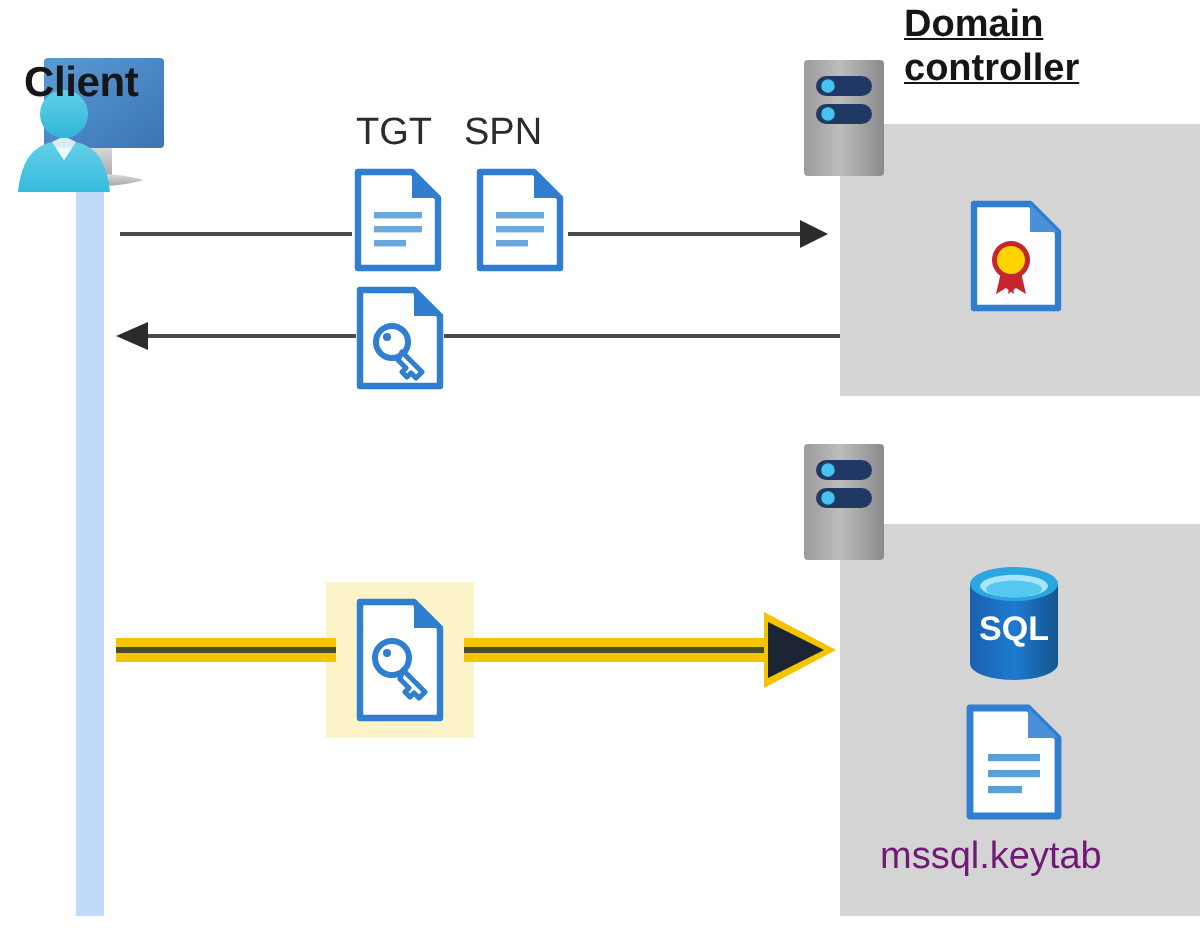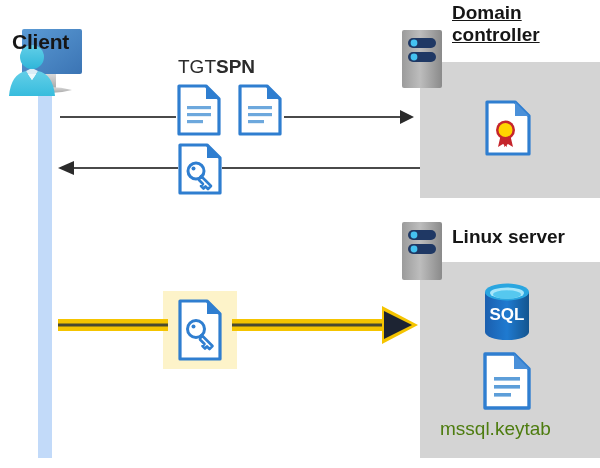--- a/index.html
+++ b/index.html
@@ -6,22 +6,22 @@
   body{width:600px;height:468px;position:relative;overflow:hidden;
        font-family:"Liberation Sans","DejaVu Sans",sans-serif;}
   .stage{position:absolute;left:0;top:0;width:600px;height:468px;}
   .abs{position:absolute;}
 
   
   .lbl-client{left:12px;top:2px;font-size:21px;font-weight:bold;color:#161616;letter-spacing:-0.2px;margin-top:28px;}
   .lbl-dc{left:452px;top:2px;width:140px;font-size:19px;font-weight:bold;color:#161616;line-height:22px;text-decoration:underline;}
   .lbl-linux{left:452px;top:226px;width:148px;font-size:19px;font-weight:bold;color:#161616;line-height:22px;}
   .lbl-tgt{left:178px;top:56px;font-size:19px;color:#2b2b2b;}
-  .lbl-spn{left:216px;top:56px;font-size:19px;color:#2b2b2b;font-weight:bold;}
-  .lbl-keytab{left:440px;top:418px;font-size:19px;color:#4d7c0f;}
+  .lbl-spn{left:232px;top:56px;font-size:19px;color:#2b2b2b;}
+  .lbl-keytab{left:440px;top:418px;font-size:19px;color:#701a75;}
 
   
   .panel{background:#d4d4d4;}
   .panel-dc{left:420px;top:62px;width:180px;height:136px;}
   .panel-linux{left:420px;top:262px;width:180px;height:196px;}
 
   
   .lifeline{left:38px;top:72px;width:14px;height:386px;background:#c2daf9;}
 
   
@@ -161,23 +161,20 @@
   </svg>
 
   <svg class="abs" style="left:402px;top:222px;" width="40" height="58" viewBox="0 0 40 58">
     <rect x="0" y="0" width="40" height="58" rx="2" fill="url(#srvGrad1)"></rect>
     <rect x="6" y="8" width="28" height="10" rx="5" fill="#1f3864"></rect>
     <circle cx="12" cy="13" r="3.4" fill="#45c2f0"></circle>
     <rect x="6" y="22" width="28" height="10" rx="5" fill="#1f3864"></rect>
     <circle cx="12" cy="27" r="3.4" fill="#45c2f0"></circle>
   </svg>
 
-  <div class="abs lbl-linux">
-    <div>Linux server</div>
-  </div>
 
   <svg class="abs" style="left:479px;top:281px;" width="56" height="62" viewBox="0 0 56 62">
     <defs>
       <linearGradient id="cylGrad" x1="0" y1="0" x2="1" y2="0">
         <stop offset="0%" stop-color="#1b5fae"></stop>
           <stop offset="50%" stop-color="#1f7ad0"></stop>
         <stop offset="100%" stop-color="#14558f"></stop>
       </linearGradient>
       <linearGradient id="topGrad" x1="0" y1="0" x2="0" y2="1">
         <stop offset="0%" stop-color="#7fdcf7"></stop>

